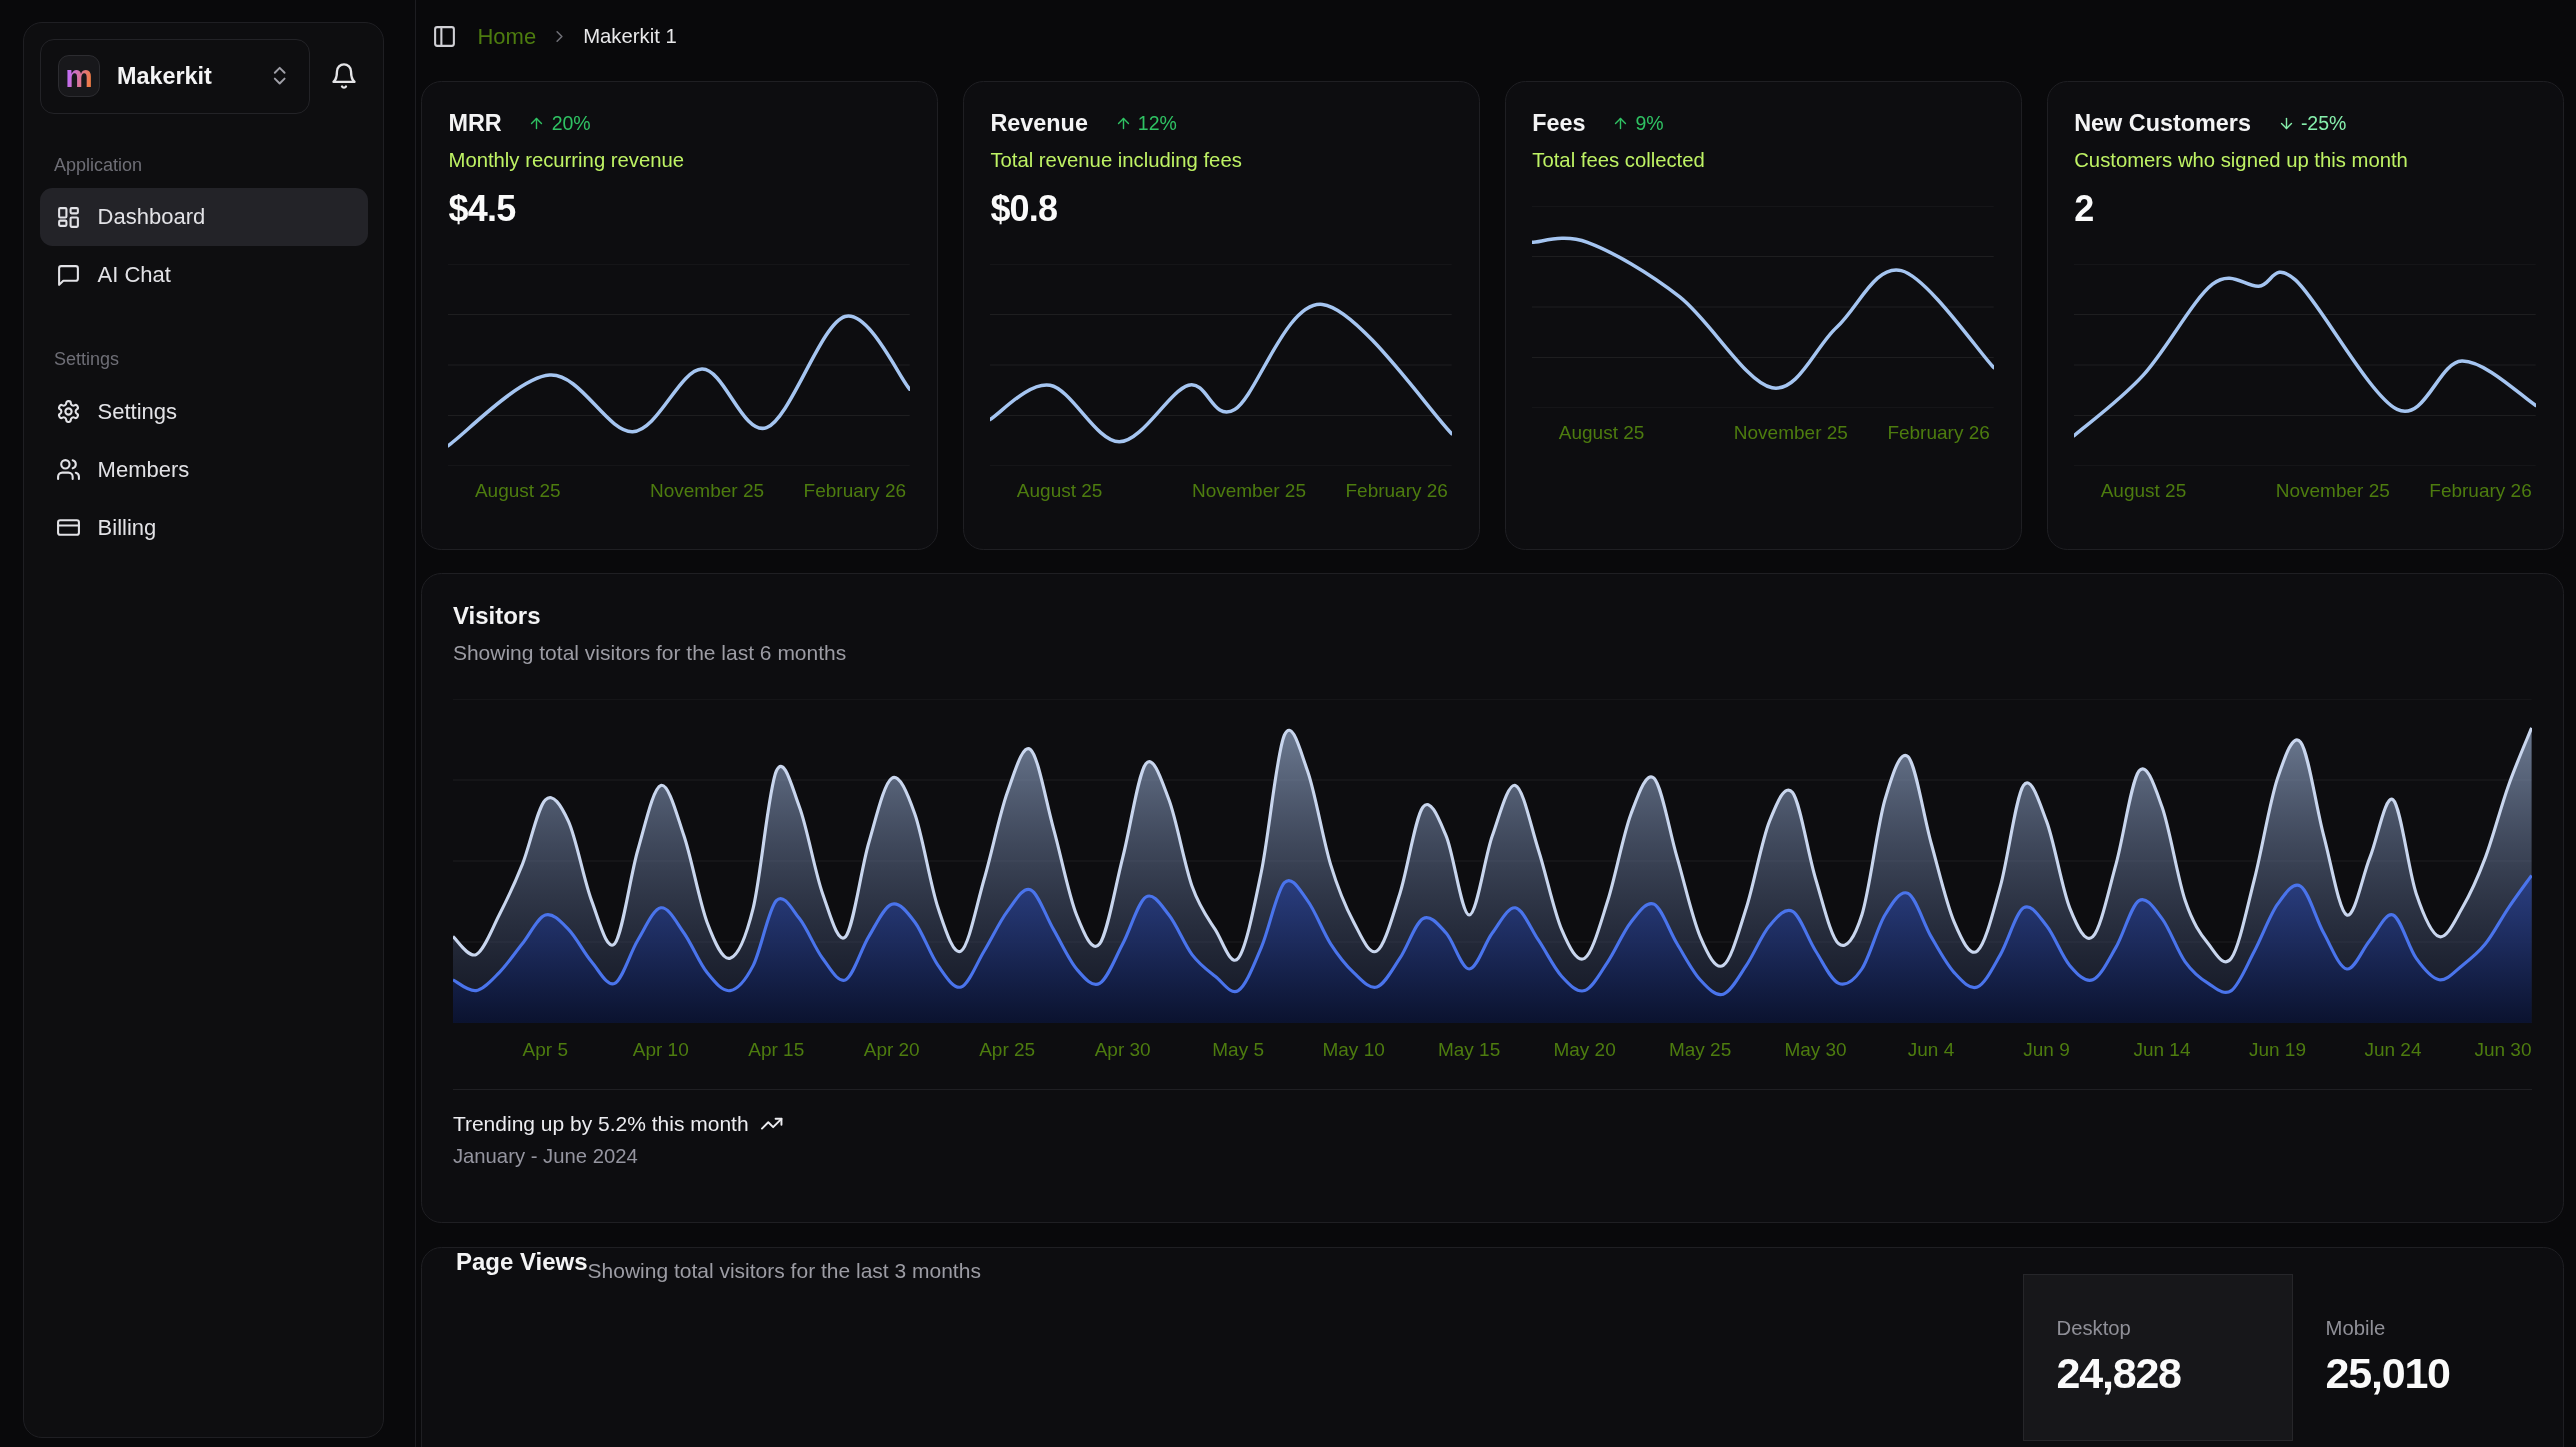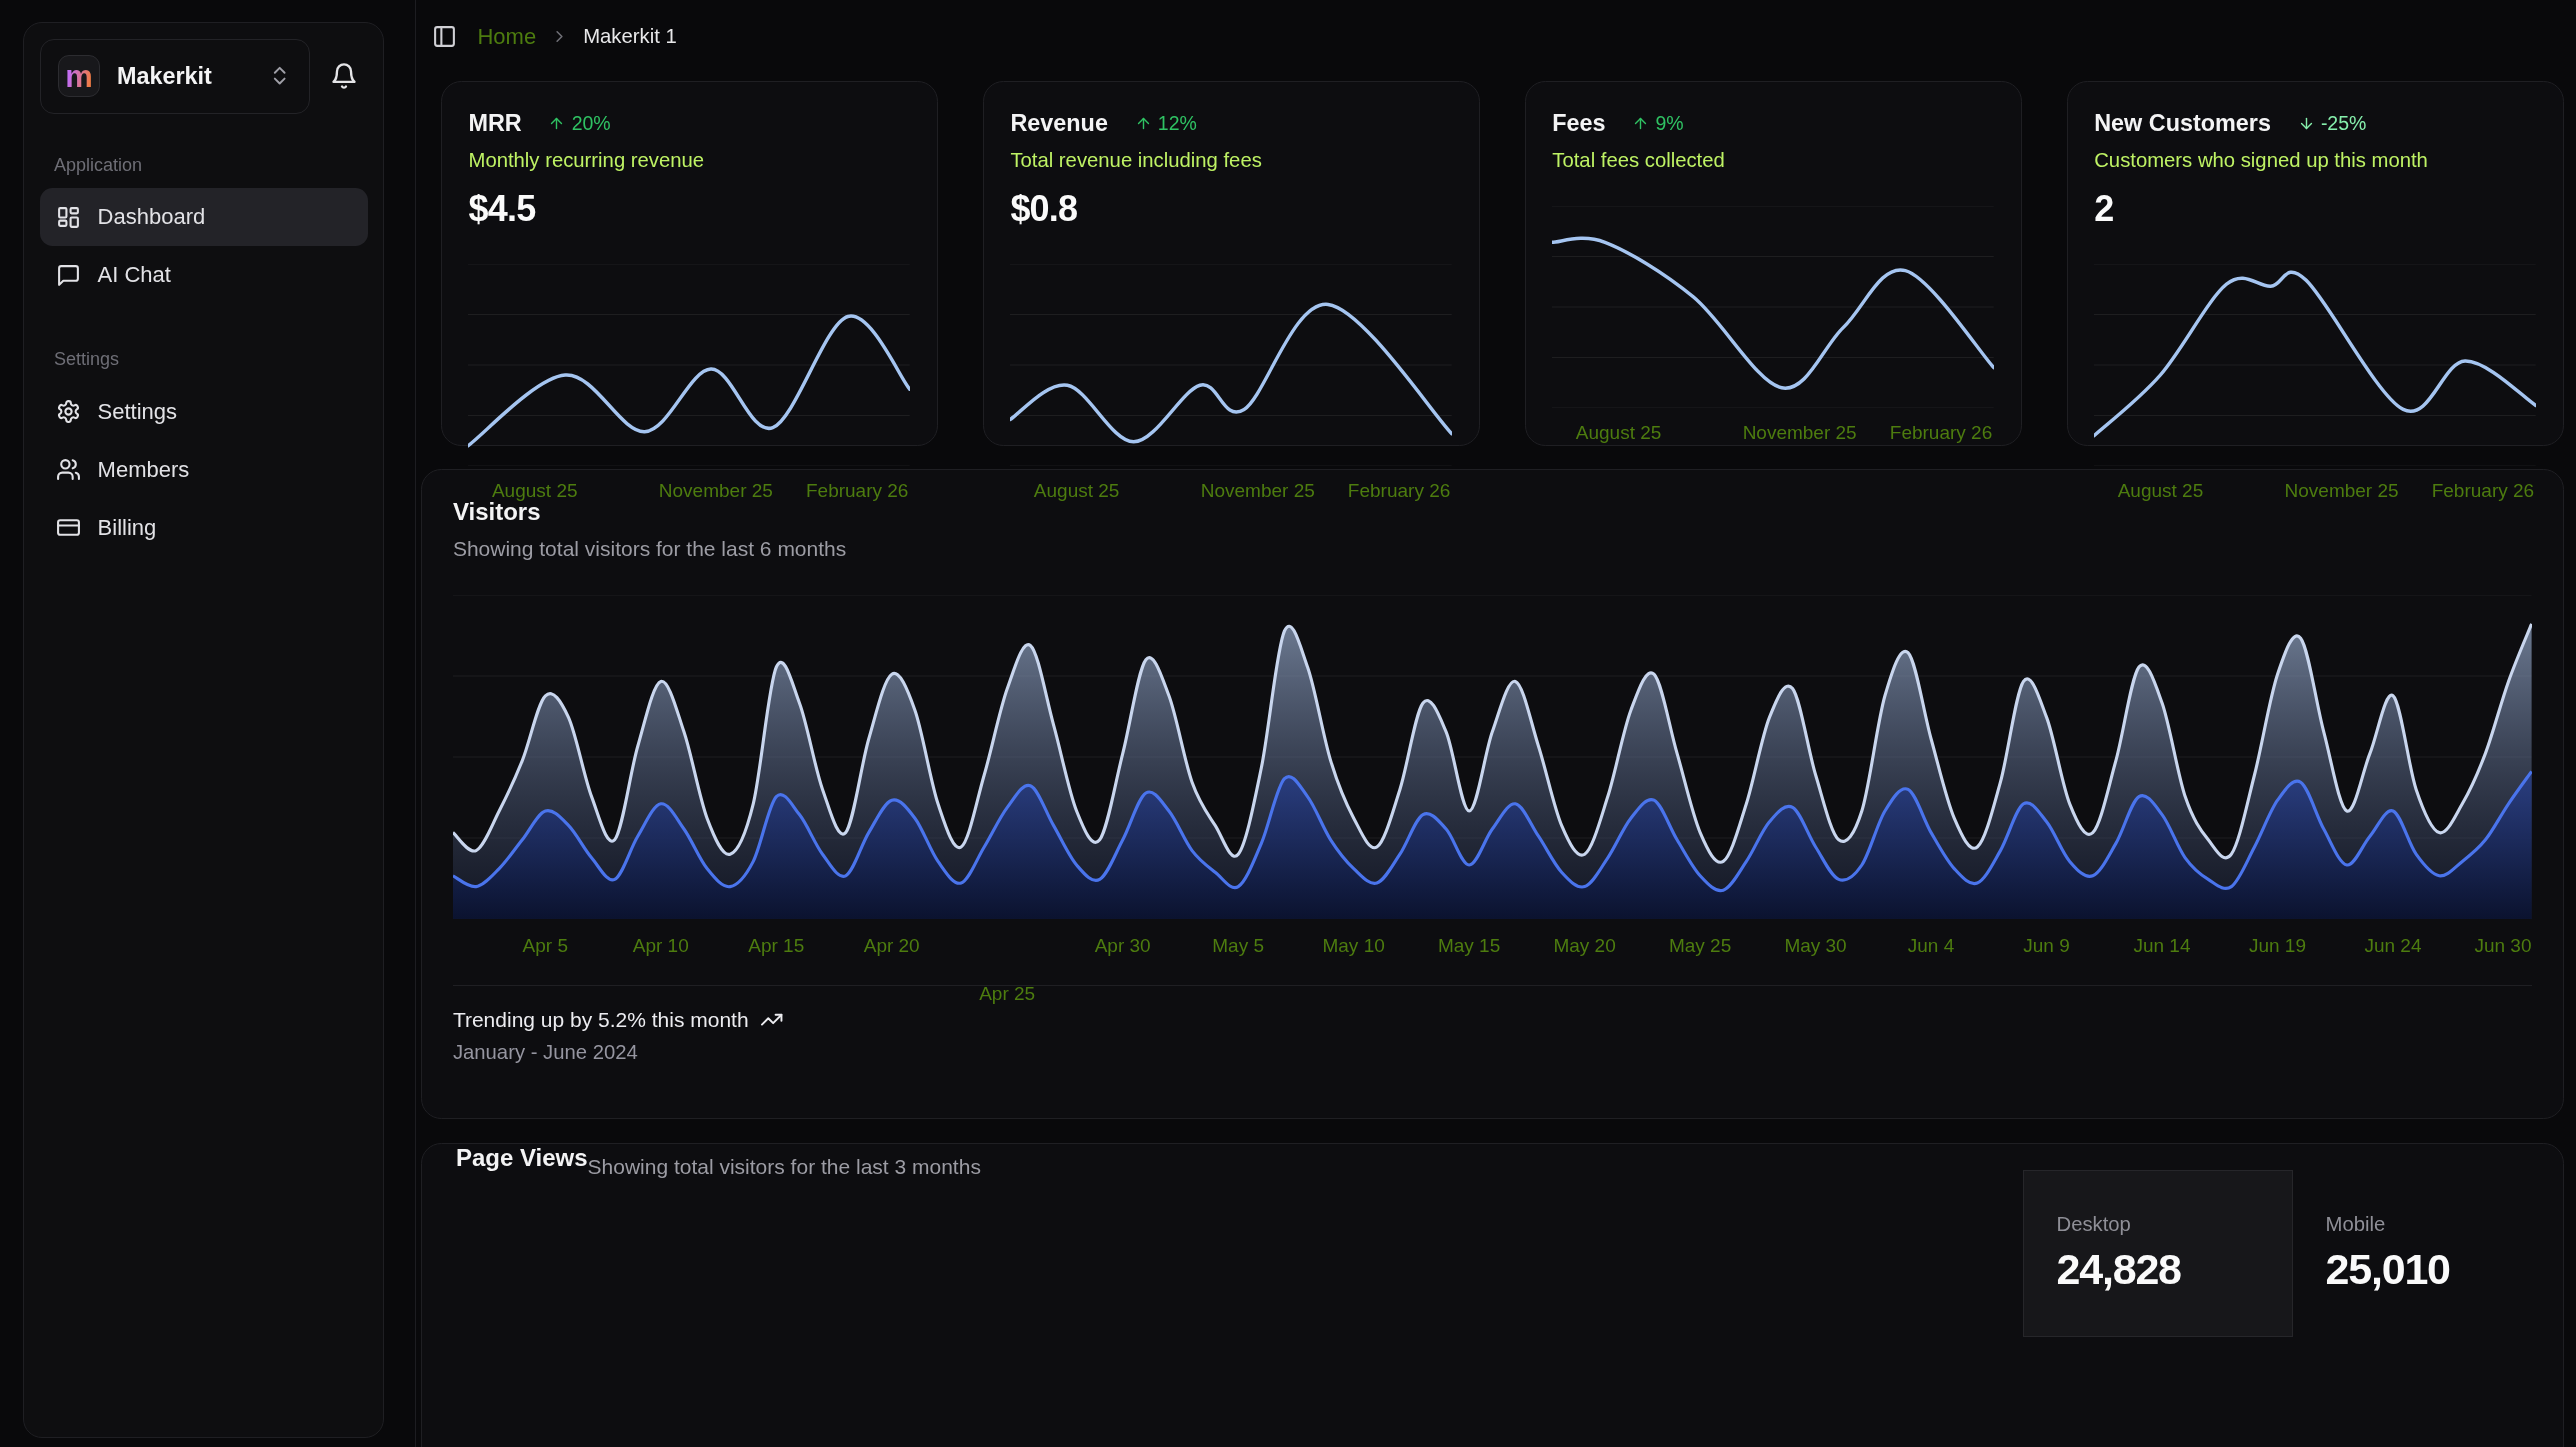--- a/index.html
+++ b/index.html
@@ -35,21 +35,21 @@
   .main { position:absolute; left:417px; top:0; right:0; bottom:0; padding:0 12.5px 0 3.9px; }
   .topbar { height:73px; display:flex; align-items:center; padding-left:3.1px; }
   .panel-toggle { width:41px; height:41px; background:transparent; border:none; cursor:pointer;
     display:flex; align-items:center; justify-content:center; }
   .crumb-home { font-size:22px; color:#4d7c0f; margin-left:12.5px; cursor:pointer; }
   .crumb-sep { margin:0 14px; display:inline-flex; }
   .crumb-current { font-size:20.3px; color:#e8e8ea; }
 
   .cards-row { display:flex; gap:25px; margin-top:7.8px; }
   .card { background:#0d0d10; border:0.8px solid #1f1f23; border-radius:20.3px; }
-  .stat-card { flex:1 1 0; height:365px; padding:28px 26.6px 19px;margin-left:20px; }
+  .stat-card { flex:1 1 0; height:469px; padding:28px 26.6px 19px; }
   .stat-head { display:flex; align-items:center; }
   .stat-title { font-size:23.4px; font-weight:600; color:#f4f4f5; }
   .stat-change { display:flex; align-items:center; gap:6.3px; font-size:19.5px; margin-left:26.6px; }
   .stat-change.up { color:#2fc263; }
   .stat-change.down { color:#86efac; }
   .stat-desc { font-size:20.3px; color:#bef264; margin-top:12.5px; }
   .stat-value { font-size:36px; font-weight:700; letter-spacing:-0.8px; margin-top:15.6px; color:#fafafa; }
   .spark { position:relative; height:202px; margin-top:34px; }
   .spark svg { position:absolute; inset:0; width:100%; height:100%; }
   .spark-labels { position:relative; height:28px; margin-top:14px; }
@@ -307,21 +307,21 @@
           <path d="M 0,304.3333333333333 C 4.9259259259259265,308.1759259259259 19.703703703703702,332 29.555555555555557,327.3888888888889 C 39.40740740740741,322.7777777777778 49.25925925925926,295.8796296296297 59.111111111111114,276.6666666666667 C 68.96296296296296,257.4537037037037 78.81481481481482,236.70370370370372 88.66666666666667,212.11111111111111 C 98.51851851851852,187.5185185185185 108.37037037037038,138.33333333333331 118.22222222222223,129.1111111111111 C 128.07407407407408,119.88888888888886 137.92592592592592,135.25925925925924 147.77777777777777,156.77777777777777 C 157.62962962962962,178.2962962962963 167.4814814814815,232.0925925925926 177.33333333333334,258.22222222222223 C 187.1851851851852,284.35185185185185 197.03703703703704,324.3148148148148 206.88888888888889,313.55555555555554 C 216.74074074074073,302.7962962962963 226.5925925925926,227.48148148148147 236.44444444444446,193.66666666666666 C 246.2962962962963,159.85185185185185 256.14814814814815,113.74074074074075 266,110.66666666666669 C 275.85185185185185,107.59259259259262 285.7037037037037,146.01851851851856 295.55555555555554,175.22222222222226 C 305.4074074074074,204.42592592592595 315.25925925925924,259.7592592592593 325.1111111111111,285.8888888888889 C 334.96296296296293,312.01851851851853 344.81481481481484,335.0740740740741 354.6666666666667,332 C 364.51851851851853,328.9259259259259 374.3703703703703,307.4074074074074 384.2222222222222,267.44444444444446 C 394.074074074074,227.4814814814815 403.9259259259259,113.74074074074075 413.77777777777777,92.22222222222223 C 423.6296296296296,70.70370370370371 433.48148148148147,112.20370370370374 443.3333333333333,138.33333333333337 C 453.18518518518516,164.462962962963 463.03703703703707,221.33333333333334 472.8888888888889,249 C 482.74074074074076,276.66666666666663 492.5925925925926,315.09259259259255 502.44444444444446,304.3333333333333 C 512.2962962962963,293.5740740740741 522.1481481481482,218.25925925925924 532,184.44444444444443 C 541.8518518518518,150.62962962962962 551.7037037037037,107.59259259259261 561.5555555555555,101.44444444444446 C 571.4074074074074,95.2962962962963 581.2592592592592,119.88888888888887 591.1111111111111,147.55555555555554 C 600.9629629629629,175.2222222222222 610.8148148148148,238.24074074074076 620.6666666666666,267.44444444444446 C 630.5185185185185,296.64814814814815 640.3703703703703,328.9259259259259 650.2222222222222,322.77777777777777 C 660.074074074074,316.6296296296296 669.9259259259259,264.3703703703704 679.7777777777777,230.55555555555557 C 689.6296296296296,196.74074074074076 699.4814814814815,147.55555555555554 709.3333333333334,119.88888888888886 C 719.1851851851852,92.22222222222219 729.0370370370371,56.87037037037035 738.8888888888889,64.55555555555554 C 748.7407407407408,72.24074074074073 758.5925925925925,130.64814814814815 768.4444444444443,166 C 778.2962962962962,201.35185185185185 788.1481481481482,252.0740740740741 798,276.6666666666667 C 807.8518518518518,301.2592592592593 817.7037037037037,325.85185185185185 827.5555555555555,313.55555555555554 C 837.4074074074074,301.25925925925924 847.2592592592594,241.31481481481484 857.1111111111112,202.8888888888889 C 866.962962962963,164.462962962963 876.8148148148148,95.2962962962963 886.6666666666666,83 C 896.5185185185185,70.7037037037037 906.3703703703703,102.98148148148145 916.2222222222222,129.1111111111111 C 926.074074074074,155.2407407407407 935.925925925926,212.1111111111111 945.7777777777778,239.77777777777777 C 955.6296296296297,267.44444444444446 965.4814814814814,279.74074074074076 975.3333333333333,295.11111111111114 C 985.1851851851851,310.4814814814815 995.0370370370371,344.2962962962963 1004.8888888888889,332 C 1014.7407407407408,319.7037037037037 1024.5925925925926,268.98148148148147 1034.4444444444446,221.33333333333334 C 1044.2962962962965,173.6851851851852 1054.1481481481483,67.62962962962966 1064,46.11111111111114 C 1073.8518518518517,24.592592592592624 1083.7037037037035,64.55555555555557 1093.5555555555554,92.22222222222223 C 1103.4074074074074,119.88888888888889 1113.2592592592591,179.83333333333334 1123.111111111111,212.11111111111111 C 1132.962962962963,244.38888888888889 1142.8148148148148,267.44444444444446 1152.6666666666667,285.8888888888889 C 1162.5185185185187,304.33333333333337 1172.3703703703704,328.9259259259259 1182.2222222222222,322.77777777777777 C 1192.074074074074,316.6296296296296 1201.925925925926,279.74074074074076 1211.7777777777778,249 C 1221.6296296296296,218.25925925925927 1231.4814814814813,150.62962962962968 1241.3333333333333,138.33333333333337 C 1251.1851851851852,126.03703703703708 1261.037037037037,152.1666666666667 1270.888888888889,175.22222222222226 C 1280.7407407407409,198.2777777777778 1290.5925925925926,276.6666666666667 1300.4444444444443,276.6666666666667 C 1310.296296296296,276.6666666666667 1320.1481481481483,202.8888888888889 1330,175.22222222222226 C 1339.8518518518517,147.5555555555556 1349.7037037037035,107.59259259259262 1359.5555555555554,110.66666666666669 C 1369.4074074074074,113.74074074074075 1379.2592592592591,162.92592592592592 1389.111111111111,193.66666666666666 C 1398.962962962963,224.4074074074074 1408.8148148148148,272.0555555555556 1418.6666666666667,295.11111111111114 C 1428.5185185185187,318.1666666666667 1438.3703703703704,338.14814814814815 1448.2222222222222,332 C 1458.074074074074,325.85185185185185 1467.925925925926,288.962962962963 1477.7777777777778,258.22222222222223 C 1487.6296296296296,227.4814814814815 1497.4814814814815,173.68518518518516 1507.3333333333333,147.55555555555554 C 1517.185185185185,121.42592592592591 1527.0370370370367,92.22222222222223 1536.8888888888887,101.44444444444446 C 1546.7407407407406,110.66666666666669 1556.5925925925926,169.0740740740741 1566.4444444444446,202.8888888888889 C 1576.2962962962965,236.70370370370372 1586.1481481481483,281.27777777777777 1596,304.3333333333333 C 1605.8518518518517,327.38888888888886 1615.703703703704,347.3703703703704 1625.5555555555557,341.22222222222223 C 1635.4074074074074,335.0740740740741 1645.2592592592594,298.1851851851852 1655.111111111111,267.44444444444446 C 1664.9629629629628,236.70370370370372 1674.8148148148146,181.37037037037038 1684.6666666666665,156.77777777777777 C 1694.5185185185185,132.18518518518516 1704.3703703703704,107.59259259259255 1714.2222222222224,119.88888888888886 C 1724.0740740740744,132.18518518518516 1733.925925925926,198.2777777777778 1743.7777777777778,230.55555555555557 C 1753.6296296296296,262.83333333333337 1763.4814814814813,305.8703703703704 1773.3333333333333,313.55555555555554 C 1783.1851851851852,321.2407407407407 1793.037037037037,307.40740740740745 1802.888888888889,276.6666666666667 C 1812.7407407407409,245.92592592592595 1822.5925925925926,162.9259259259259 1832.4444444444443,129.1111111111111 C 1842.296296296296,95.29629629629628 1852.1481481481478,64.55555555555554 1861.9999999999998,73.77777777777777 C 1871.8518518518517,83 1881.7037037037037,149.09259259259258 1891.5555555555557,184.44444444444443 C 1901.4074074074076,219.79629629629628 1911.2592592592594,262.83333333333337 1921.111111111111,285.8888888888889 C 1930.9629629629628,308.94444444444446 1940.8148148148148,330.46296296296293 1950.6666666666665,322.77777777777777 C 1960.5185185185182,315.0925925925926 1970.3703703703702,275.1296296296296 1980.2222222222222,239.77777777777777 C 1990.0740740740741,204.42592592592592 1999.9259259259259,124.50000000000001 2009.7777777777778,110.66666666666669 C 2019.6296296296298,96.83333333333336 2029.4814814814815,130.64814814814815 2039.3333333333335,156.77777777777777 C 2049.185185185185,182.9074074074074 2059.0370370370374,242.85185185185188 2068.888888888889,267.44444444444446 C 2078.740740740741,292.03703703703707 2088.5925925925926,313.55555555555554 2098.4444444444443,304.3333333333333 C 2108.296296296296,295.1111111111111 2118.1481481481483,247.46296296296296 2128,212.11111111111111 C 2137.8518518518517,176.75925925925927 2147.703703703704,104.51851851851852 2157.5555555555557,92.22222222222223 C 2167.4074074074074,79.92592592592594 2177.259259259259,110.6666666666667 2187.111111111111,138.33333333333337 C 2196.9629629629626,166.00000000000003 2206.8148148148152,229.01851851851853 2216.666666666667,258.22222222222223 C 2226.5185185185187,287.4259259259259 2236.3703703703704,301.25925925925924 2246.222222222222,313.55555555555554 C 2256.074074074074,325.85185185185185 2265.925925925926,345.8333333333333 2275.777777777778,332 C 2285.6296296296296,318.1666666666667 2295.4814814814818,268.9814814814815 2305.3333333333335,230.55555555555557 C 2315.185185185185,192.12962962962965 2325.037037037037,130.64814814814815 2334.8888888888887,101.44444444444446 C 2344.7407407407404,72.24074074074075 2354.5925925925926,43.03703703703702 2364.4444444444443,55.333333333333314 C 2374.296296296296,67.62962962962962 2384.1481481481483,138.33333333333337 2394,175.22222222222226 C 2403.8518518518517,212.11111111111114 2413.703703703704,272.0555555555556 2423.5555555555557,276.6666666666667 C 2433.4074074074074,281.27777777777777 2443.2592592592596,227.48148148148152 2453.1111111111113,202.8888888888889 C 2462.962962962963,178.2962962962963 2472.814814814815,121.42592592592591 2482.6666666666665,129.1111111111111 C 2492.5185185185182,136.79629629629628 2502.3703703703704,219.7962962962963 2512.222222222222,249 C 2522.074074074074,278.2037037037037 2531.925925925926,301.25925925925924 2541.777777777778,304.3333333333333 C 2551.6296296296296,307.4074074074074 2561.4814814814818,284.35185185185185 2571.3333333333335,267.44444444444446 C 2581.185185185185,250.53703703703707 2591.037037037037,229.01851851851853 2600.8888888888887,202.8888888888889 C 2610.7407407407404,176.7592592592593 2620.5925925925926,138.33333333333334 2630.4444444444443,110.66666666666669 C 2640.296296296296,83.00000000000001 2655.074074074074,49.18518518518521 2660,36.888888888888914" fill="none" stroke="#c9d6ee" stroke-width="4"></path>
           <path d="M 0,359.6666666666667 C 4.9259259259259265,361.97222222222223 19.703703703703702,375.03703703703707 29.555555555555557,373.5 C 39.40740740740741,371.96296296296293 49.25925925925926,360.4351851851852 59.111111111111114,350.44444444444446 C 68.96296296296296,340.4537037037037 78.81481481481482,325.85185185185185 88.66666666666667,313.55555555555554 C 98.51851851851852,301.25925925925924 108.37037037037038,279.74074074074076 118.22222222222223,276.6666666666667 C 128.07407407407408,273.5925925925926 137.92592592592592,285.12037037037044 147.77777777777777,295.11111111111114 C 157.62962962962962,305.10185185185185 167.4814814814815,325.0833333333333 177.33333333333334,336.6111111111111 C 187.1851851851852,348.13888888888886 197.03703703703704,368.88888888888886 206.88888888888889,364.27777777777777 C 216.74074074074073,359.6666666666667 226.5925925925926,325.08333333333337 236.44444444444446,308.94444444444446 C 246.2962962962963,292.80555555555554 256.14814814814815,268.9814814814815 266,267.44444444444446 C 275.85185185185185,265.9074074074074 285.7037037037037,285.8888888888889 295.55555555555554,299.72222222222223 C 305.4074074074074,313.55555555555554 315.25925925925924,338.14814814814815 325.1111111111111,350.44444444444446 C 334.96296296296293,362.74074074074076 344.81481481481484,375.03703703703707 354.6666666666667,373.5 C 364.51851851851853,371.96296296296293 374.3703703703703,360.4351851851852 384.2222222222222,341.22222222222223 C 394.074074074074,322.00925925925924 403.9259259259259,268.212962962963 413.77777777777777,258.22222222222223 C 423.6296296296296,248.2314814814815 433.48148148148147,268.98148148148147 443.3333333333333,281.27777777777777 C 453.18518518518516,293.5740740740741 463.03703703703707,318.93518518518516 472.8888888888889,332 C 482.74074074074076,345.06481481481484 492.5925925925926,364.2777777777778 502.44444444444446,359.6666666666667 C 512.2962962962963,355.05555555555554 522.1481481481482,320.4722222222222 532,304.3333333333333 C 541.8518518518518,288.19444444444446 551.7037037037037,265.90740740740745 561.5555555555555,262.83333333333337 C 571.4074074074074,259.7592592592593 581.2592592592592,272.82407407407413 591.1111111111111,285.8888888888889 C 600.9629629629629,298.9537037037037 610.8148148148148,327.3888888888889 620.6666666666666,341.22222222222223 C 630.5185185185185,355.05555555555554 640.3703703703703,371.962962962963 650.2222222222222,368.8888888888889 C 660.074074074074,365.81481481481484 669.9259259259259,338.9166666666667 679.7777777777777,322.77777777777777 C 689.6296296296296,306.63888888888886 699.4814814814815,285.1203703703704 709.3333333333334,272.05555555555554 C 719.1851851851852,258.9907407407407 729.0370370370371,240.54629629629628 738.8888888888889,244.38888888888889 C 748.7407407407408,248.2314814814815 758.5925925925925,278.20370370370375 768.4444444444443,295.11111111111114 C 778.2962962962962,312.01851851851853 788.1481481481482,334.3055555555556 798,345.83333333333337 C 807.8518518518518,357.36111111111114 817.7037037037037,369.6574074074074 827.5555555555555,364.27777777777777 C 837.4074074074074,358.89814814814815 847.2592592592594,332 857.1111111111112,313.55555555555554 C 866.962962962963,295.1111111111111 876.8148148148148,259.75925925925924 886.6666666666666,253.61111111111111 C 896.5185185185185,247.46296296296296 906.3703703703703,264.3703703703704 916.2222222222222,276.6666666666667 C 926.074074074074,288.962962962963 935.925925925926,314.32407407407413 945.7777777777778,327.3888888888889 C 955.6296296296297,340.4537037037037 965.4814814814814,347.3703703703704 975.3333333333333,355.05555555555554 C 985.1851851851851,362.7407407407407 995.0370370370371,379.64814814814815 1004.8888888888889,373.5 C 1014.7407407407408,367.35185185185185 1024.5925925925926,341.22222222222223 1034.4444444444446,318.1666666666667 C 1044.2962962962965,295.11111111111114 1054.1481481481483,245.1574074074074 1064,235.16666666666666 C 1073.8518518518517,225.17592592592592 1083.7037037037035,245.15740740740742 1093.5555555555554,258.22222222222223 C 1103.4074074074074,271.28703703703707 1113.2592592592591,298.18518518518516 1123.111111111111,313.55555555555554 C 1132.962962962963,328.9259259259259 1142.8148148148148,341.22222222222223 1152.6666666666667,350.44444444444446 C 1162.5185185185187,359.6666666666667 1172.3703703703704,371.962962962963 1182.2222222222222,368.8888888888889 C 1192.074074074074,365.81481481481484 1201.925925925926,346.60185185185185 1211.7777777777778,332 C 1221.6296296296296,317.39814814814815 1231.4814814814813,286.6574074074074 1241.3333333333333,281.27777777777777 C 1251.1851851851852,275.89814814814815 1261.037037037037,288.96296296296293 1270.888888888889,299.72222222222223 C 1280.7407407407409,310.4814814814815 1290.5925925925926,345.83333333333337 1300.4444444444443,345.83333333333337 C 1310.296296296296,345.83333333333337 1320.1481481481483,312.78703703703707 1330,299.72222222222223 C 1339.8518518518517,286.6574074074074 1349.7037037037035,265.9074074074074 1359.5555555555554,267.44444444444446 C 1369.4074074074074,268.9814814814815 1379.2592592592591,294.3425925925926 1389.111111111111,308.94444444444446 C 1398.962962962963,323.5462962962963 1408.8148148148148,344.2962962962963 1418.6666666666667,355.05555555555554 C 1428.5185185185187,365.8148148148148 1438.3703703703704,376.5740740740741 1448.2222222222222,373.5 C 1458.074074074074,370.4259259259259 1467.925925925926,351.21296296296293 1477.7777777777778,336.6111111111111 C 1487.6296296296296,322.00925925925924 1497.4814814814815,298.1851851851852 1507.3333333333333,285.8888888888889 C 1517.185185185185,273.5925925925926 1527.0370370370367,258.2222222222223 1536.8888888888887,262.83333333333337 C 1546.7407407407406,267.44444444444446 1556.5925925925926,297.41666666666663 1566.4444444444446,313.55555555555554 C 1576.2962962962965,329.69444444444446 1586.1481481481483,348.90740740740745 1596,359.6666666666667 C 1605.8518518518517,370.4259259259259 1615.703703703704,381.18518518518516 1625.5555555555557,378.1111111111111 C 1635.4074074074074,375.037037037037 1645.2592592592594,355.8240740740741 1655.111111111111,341.22222222222223 C 1664.9629629629628,326.6203703703704 1674.8148148148146,302.02777777777777 1684.6666666666665,290.5 C 1694.5185185185185,278.97222222222223 1704.3703703703704,266.6759259259259 1714.2222222222224,272.05555555555554 C 1724.0740740740744,277.43518518518516 1733.925925925926,307.4074074074074 1743.7777777777778,322.77777777777777 C 1753.6296296296296,338.14814814814815 1763.4814814814813,360.43518518518516 1773.3333333333333,364.27777777777777 C 1783.1851851851852,368.1203703703704 1793.037037037037,360.4351851851852 1802.888888888889,345.83333333333337 C 1812.7407407407409,331.2314814814815 1822.5925925925926,292.8055555555556 1832.4444444444443,276.6666666666667 C 1842.296296296296,260.52777777777777 1852.1481481481478,244.38888888888889 1861.9999999999998,249 C 1871.8518518518517,253.61111111111111 1881.7037037037037,287.4259259259259 1891.5555555555557,304.3333333333333 C 1901.4074074074076,321.2407407407407 1911.2592592592594,339.6851851851852 1921.111111111111,350.44444444444446 C 1930.9629629629628,361.2037037037037 1940.8148148148148,372.7314814814815 1950.6666666666665,368.8888888888889 C 1960.5185185185182,365.0462962962963 1970.3703703703702,344.2962962962963 1980.2222222222222,327.3888888888889 C 1990.0740740740741,310.4814814814815 1999.9259259259259,273.5925925925926 2009.7777777777778,267.44444444444446 C 2019.6296296296298,261.2962962962963 2029.4814814814815,278.2037037037037 2039.3333333333335,290.5 C 2049.185185185185,302.7962962962963 2059.0370370370374,329.69444444444446 2068.888888888889,341.22222222222223 C 2078.740740740741,352.75 2088.5925925925926,363.5092592592593 2098.4444444444443,359.6666666666667 C 2108.296296296296,355.8240740740741 2118.1481481481483,335.0740740740741 2128,318.1666666666667 C 2137.8518518518517,301.2592592592593 2147.703703703704,264.3703703703704 2157.5555555555557,258.22222222222223 C 2167.4074074074074,252.07407407407408 2177.259259259259,268.21296296296293 2187.111111111111,281.27777777777777 C 2196.9629629629626,294.3425925925926 2206.8148148148152,322.77777777777777 2216.666666666667,336.6111111111111 C 2226.5185185185187,350.4444444444444 2236.3703703703704,358.1296296296296 2246.222222222222,364.27777777777777 C 2256.074074074074,370.4259259259259 2265.925925925926,380.4166666666667 2275.777777777778,373.5 C 2285.6296296296296,366.5833333333333 2295.4814814814818,341.22222222222223 2305.3333333333335,322.77777777777777 C 2315.185185185185,304.3333333333333 2325.037037037037,276.6666666666667 2334.8888888888887,262.83333333333337 C 2344.7407407407404,249.00000000000003 2354.5925925925926,233.62962962962962 2364.4444444444443,239.77777777777777 C 2374.296296296296,245.92592592592592 2384.1481481481483,282.0462962962963 2394,299.72222222222223 C 2403.8518518518517,317.39814814814815 2413.703703703704,344.2962962962963 2423.5555555555557,345.83333333333337 C 2433.4074074074074,347.37037037037044 2443.2592592592596,320.47222222222223 2453.1111111111113,308.94444444444446 C 2462.962962962963,297.4166666666667 2472.814814814815,272.8240740740741 2482.6666666666665,276.6666666666667 C 2492.5185185185182,280.5092592592593 2502.3703703703704,318.1666666666667 2512.222222222222,332 C 2522.074074074074,345.8333333333333 2531.925925925926,358.1296296296297 2541.777777777778,359.6666666666667 C 2551.6296296296296,361.2037037037037 2561.4814814814818,348.9074074074074 2571.3333333333335,341.22222222222223 C 2581.185185185185,333.53703703703707 2591.037037037037,325.85185185185185 2600.8888888888887,313.55555555555554 C 2610.7407407407404,301.25925925925924 2620.5925925925926,282.0462962962963 2630.4444444444443,267.44444444444446 C 2640.296296296296,252.8425925925926 2655.074074074074,232.86111111111111 2660,225.94444444444446 L 2660,415 L 0,415 Z" fill="url(#gradInner)"></path>
           <path d="M 0,359.6666666666667 C 4.9259259259259265,361.97222222222223 19.703703703703702,375.03703703703707 29.555555555555557,373.5 C 39.40740740740741,371.96296296296293 49.25925925925926,360.4351851851852 59.111111111111114,350.44444444444446 C 68.96296296296296,340.4537037037037 78.81481481481482,325.85185185185185 88.66666666666667,313.55555555555554 C 98.51851851851852,301.25925925925924 108.37037037037038,279.74074074074076 118.22222222222223,276.6666666666667 C 128.07407407407408,273.5925925925926 137.92592592592592,285.12037037037044 147.77777777777777,295.11111111111114 C 157.62962962962962,305.10185185185185 167.4814814814815,325.0833333333333 177.33333333333334,336.6111111111111 C 187.1851851851852,348.13888888888886 197.03703703703704,368.88888888888886 206.88888888888889,364.27777777777777 C 216.74074074074073,359.6666666666667 226.5925925925926,325.08333333333337 236.44444444444446,308.94444444444446 C 246.2962962962963,292.80555555555554 256.14814814814815,268.9814814814815 266,267.44444444444446 C 275.85185185185185,265.9074074074074 285.7037037037037,285.8888888888889 295.55555555555554,299.72222222222223 C 305.4074074074074,313.55555555555554 315.25925925925924,338.14814814814815 325.1111111111111,350.44444444444446 C 334.96296296296293,362.74074074074076 344.81481481481484,375.03703703703707 354.6666666666667,373.5 C 364.51851851851853,371.96296296296293 374.3703703703703,360.4351851851852 384.2222222222222,341.22222222222223 C 394.074074074074,322.00925925925924 403.9259259259259,268.212962962963 413.77777777777777,258.22222222222223 C 423.6296296296296,248.2314814814815 433.48148148148147,268.98148148148147 443.3333333333333,281.27777777777777 C 453.18518518518516,293.5740740740741 463.03703703703707,318.93518518518516 472.8888888888889,332 C 482.74074074074076,345.06481481481484 492.5925925925926,364.2777777777778 502.44444444444446,359.6666666666667 C 512.2962962962963,355.05555555555554 522.1481481481482,320.4722222222222 532,304.3333333333333 C 541.8518518518518,288.19444444444446 551.7037037037037,265.90740740740745 561.5555555555555,262.83333333333337 C 571.4074074074074,259.7592592592593 581.2592592592592,272.82407407407413 591.1111111111111,285.8888888888889 C 600.9629629629629,298.9537037037037 610.8148148148148,327.3888888888889 620.6666666666666,341.22222222222223 C 630.5185185185185,355.05555555555554 640.3703703703703,371.962962962963 650.2222222222222,368.8888888888889 C 660.074074074074,365.81481481481484 669.9259259259259,338.9166666666667 679.7777777777777,322.77777777777777 C 689.6296296296296,306.63888888888886 699.4814814814815,285.1203703703704 709.3333333333334,272.05555555555554 C 719.1851851851852,258.9907407407407 729.0370370370371,240.54629629629628 738.8888888888889,244.38888888888889 C 748.7407407407408,248.2314814814815 758.5925925925925,278.20370370370375 768.4444444444443,295.11111111111114 C 778.2962962962962,312.01851851851853 788.1481481481482,334.3055555555556 798,345.83333333333337 C 807.8518518518518,357.36111111111114 817.7037037037037,369.6574074074074 827.5555555555555,364.27777777777777 C 837.4074074074074,358.89814814814815 847.2592592592594,332 857.1111111111112,313.55555555555554 C 866.962962962963,295.1111111111111 876.8148148148148,259.75925925925924 886.6666666666666,253.61111111111111 C 896.5185185185185,247.46296296296296 906.3703703703703,264.3703703703704 916.2222222222222,276.6666666666667 C 926.074074074074,288.962962962963 935.925925925926,314.32407407407413 945.7777777777778,327.3888888888889 C 955.6296296296297,340.4537037037037 965.4814814814814,347.3703703703704 975.3333333333333,355.05555555555554 C 985.1851851851851,362.7407407407407 995.0370370370371,379.64814814814815 1004.8888888888889,373.5 C 1014.7407407407408,367.35185185185185 1024.5925925925926,341.22222222222223 1034.4444444444446,318.1666666666667 C 1044.2962962962965,295.11111111111114 1054.1481481481483,245.1574074074074 1064,235.16666666666666 C 1073.8518518518517,225.17592592592592 1083.7037037037035,245.15740740740742 1093.5555555555554,258.22222222222223 C 1103.4074074074074,271.28703703703707 1113.2592592592591,298.18518518518516 1123.111111111111,313.55555555555554 C 1132.962962962963,328.9259259259259 1142.8148148148148,341.22222222222223 1152.6666666666667,350.44444444444446 C 1162.5185185185187,359.6666666666667 1172.3703703703704,371.962962962963 1182.2222222222222,368.8888888888889 C 1192.074074074074,365.81481481481484 1201.925925925926,346.60185185185185 1211.7777777777778,332 C 1221.6296296296296,317.39814814814815 1231.4814814814813,286.6574074074074 1241.3333333333333,281.27777777777777 C 1251.1851851851852,275.89814814814815 1261.037037037037,288.96296296296293 1270.888888888889,299.72222222222223 C 1280.7407407407409,310.4814814814815 1290.5925925925926,345.83333333333337 1300.4444444444443,345.83333333333337 C 1310.296296296296,345.83333333333337 1320.1481481481483,312.78703703703707 1330,299.72222222222223 C 1339.8518518518517,286.6574074074074 1349.7037037037035,265.9074074074074 1359.5555555555554,267.44444444444446 C 1369.4074074074074,268.9814814814815 1379.2592592592591,294.3425925925926 1389.111111111111,308.94444444444446 C 1398.962962962963,323.5462962962963 1408.8148148148148,344.2962962962963 1418.6666666666667,355.05555555555554 C 1428.5185185185187,365.8148148148148 1438.3703703703704,376.5740740740741 1448.2222222222222,373.5 C 1458.074074074074,370.4259259259259 1467.925925925926,351.21296296296293 1477.7777777777778,336.6111111111111 C 1487.6296296296296,322.00925925925924 1497.4814814814815,298.1851851851852 1507.3333333333333,285.8888888888889 C 1517.185185185185,273.5925925925926 1527.0370370370367,258.2222222222223 1536.8888888888887,262.83333333333337 C 1546.7407407407406,267.44444444444446 1556.5925925925926,297.41666666666663 1566.4444444444446,313.55555555555554 C 1576.2962962962965,329.69444444444446 1586.1481481481483,348.90740740740745 1596,359.6666666666667 C 1605.8518518518517,370.4259259259259 1615.703703703704,381.18518518518516 1625.5555555555557,378.1111111111111 C 1635.4074074074074,375.037037037037 1645.2592592592594,355.8240740740741 1655.111111111111,341.22222222222223 C 1664.9629629629628,326.6203703703704 1674.8148148148146,302.02777777777777 1684.6666666666665,290.5 C 1694.5185185185185,278.97222222222223 1704.3703703703704,266.6759259259259 1714.2222222222224,272.05555555555554 C 1724.0740740740744,277.43518518518516 1733.925925925926,307.4074074074074 1743.7777777777778,322.77777777777777 C 1753.6296296296296,338.14814814814815 1763.4814814814813,360.43518518518516 1773.3333333333333,364.27777777777777 C 1783.1851851851852,368.1203703703704 1793.037037037037,360.4351851851852 1802.888888888889,345.83333333333337 C 1812.7407407407409,331.2314814814815 1822.5925925925926,292.8055555555556 1832.4444444444443,276.6666666666667 C 1842.296296296296,260.52777777777777 1852.1481481481478,244.38888888888889 1861.9999999999998,249 C 1871.8518518518517,253.61111111111111 1881.7037037037037,287.4259259259259 1891.5555555555557,304.3333333333333 C 1901.4074074074076,321.2407407407407 1911.2592592592594,339.6851851851852 1921.111111111111,350.44444444444446 C 1930.9629629629628,361.2037037037037 1940.8148148148148,372.7314814814815 1950.6666666666665,368.8888888888889 C 1960.5185185185182,365.0462962962963 1970.3703703703702,344.2962962962963 1980.2222222222222,327.3888888888889 C 1990.0740740740741,310.4814814814815 1999.9259259259259,273.5925925925926 2009.7777777777778,267.44444444444446 C 2019.6296296296298,261.2962962962963 2029.4814814814815,278.2037037037037 2039.3333333333335,290.5 C 2049.185185185185,302.7962962962963 2059.0370370370374,329.69444444444446 2068.888888888889,341.22222222222223 C 2078.740740740741,352.75 2088.5925925925926,363.5092592592593 2098.4444444444443,359.6666666666667 C 2108.296296296296,355.8240740740741 2118.1481481481483,335.0740740740741 2128,318.1666666666667 C 2137.8518518518517,301.2592592592593 2147.703703703704,264.3703703703704 2157.5555555555557,258.22222222222223 C 2167.4074074074074,252.07407407407408 2177.259259259259,268.21296296296293 2187.111111111111,281.27777777777777 C 2196.9629629629626,294.3425925925926 2206.8148148148152,322.77777777777777 2216.666666666667,336.6111111111111 C 2226.5185185185187,350.4444444444444 2236.3703703703704,358.1296296296296 2246.222222222222,364.27777777777777 C 2256.074074074074,370.4259259259259 2265.925925925926,380.4166666666667 2275.777777777778,373.5 C 2285.6296296296296,366.5833333333333 2295.4814814814818,341.22222222222223 2305.3333333333335,322.77777777777777 C 2315.185185185185,304.3333333333333 2325.037037037037,276.6666666666667 2334.8888888888887,262.83333333333337 C 2344.7407407407404,249.00000000000003 2354.5925925925926,233.62962962962962 2364.4444444444443,239.77777777777777 C 2374.296296296296,245.92592592592592 2384.1481481481483,282.0462962962963 2394,299.72222222222223 C 2403.8518518518517,317.39814814814815 2413.703703703704,344.2962962962963 2423.5555555555557,345.83333333333337 C 2433.4074074074074,347.37037037037044 2443.2592592592596,320.47222222222223 2453.1111111111113,308.94444444444446 C 2462.962962962963,297.4166666666667 2472.814814814815,272.8240740740741 2482.6666666666665,276.6666666666667 C 2492.5185185185182,280.5092592592593 2502.3703703703704,318.1666666666667 2512.222222222222,332 C 2522.074074074074,345.8333333333333 2531.925925925926,358.1296296296297 2541.777777777778,359.6666666666667 C 2551.6296296296296,361.2037037037037 2561.4814814814818,348.9074074074074 2571.3333333333335,341.22222222222223 C 2581.185185185185,333.53703703703707 2591.037037037037,325.85185185185185 2600.8888888888887,313.55555555555554 C 2610.7407407407404,301.25925925925924 2620.5925925925926,282.0462962962963 2630.4444444444443,267.44444444444446 C 2640.296296296296,252.8425925925926 2655.074074074074,232.86111111111111 2660,225.94444444444446" fill="none" stroke="#4a74ec" stroke-width="4"></path>
         </svg>
     </div>
     <div class="vis-labels" id="visitors-labels">
         <span style="left: 4.44444%;">Apr 5</span>
         <span style="left: 10%;">Apr 10</span>
         <span style="left: 15.5556%;">Apr 15</span>
         <span style="left: 21.1111%;">Apr 20</span>
-        <span style="left: 26.6667%; margin-top: 48px;">Apr 25</span>
+        <span style="left: 26.6667%;">Apr 25</span>
         <span style="left: 32.2222%;">Apr 30</span>
         <span style="left: 37.7778%;">May 5</span>
         <span style="left: 43.3333%;">May 10</span>
         <span style="left: 48.8889%;">May 15</span>
         <span style="left: 54.4444%;">May 20</span>
         <span style="left: 60%;">May 25</span>
         <span style="left: 65.5556%;">May 30</span>
         <span style="left: 71.1111%;">Jun 4</span>
         <span style="left: 76.6667%;">Jun 9</span>
         <span style="left: 82.2222%;">Jun 14</span>

